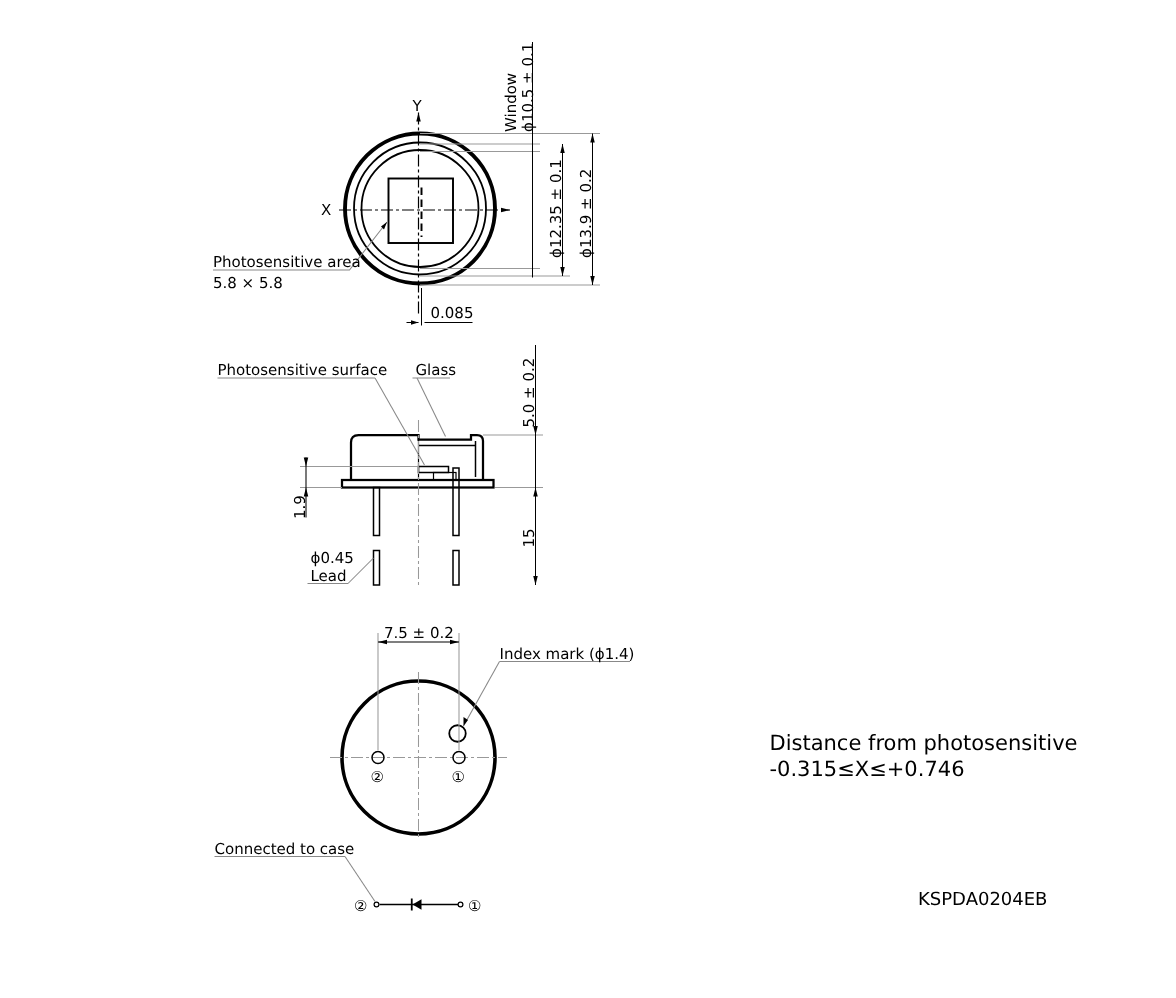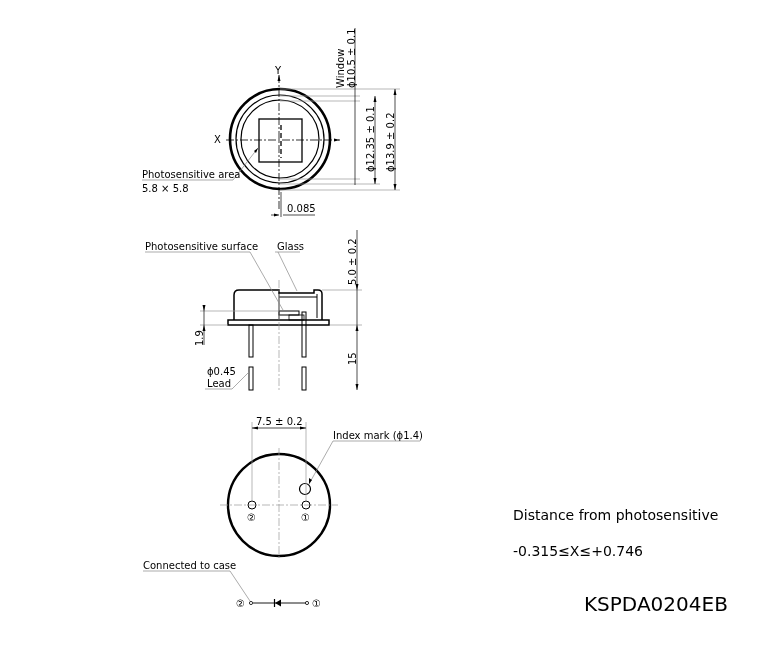--- a/index.html
+++ b/index.html
@@ -2,22 +2,22 @@
 <html><head>
 <meta charset="utf-8">
 <style>
   html, body { margin: 0; padding: 0; background: #ffffff; }
   body { width: 784px; height: 665px; position: relative; overflow: hidden;
          font-family: "DejaVu Sans", sans-serif; color: #000; }
   svg { position: absolute; left: 0; top: 0; }
   svg text { font-family: "DejaVu Sans", sans-serif; fill: #000; }
   .lbl { font-size: 10px; }
   .note { position: absolute; left: 513px; top: 488px; font-size: 14px; line-height: 17px; }
-  .note div { white-space: nowrap; margin-top: 19px; }
-  .code { position: absolute; left: 584px; top: 592px; font-size: 20px; }
+  .note div { white-space: nowrap; }
+  .code { position: absolute; left: 612px; top: 592px; font-size: 12px; }
 </style>
 </head>
 <body>
 
 <svg width="784" height="665" viewBox="0 0 784 665">
 
   <g>
 
     <circle cx="280" cy="139" r="50" fill="none" stroke="#000" stroke-width="2.6"></circle>
     <circle cx="280" cy="139" r="44" fill="none" stroke="#000" stroke-width="1.2"></circle>

